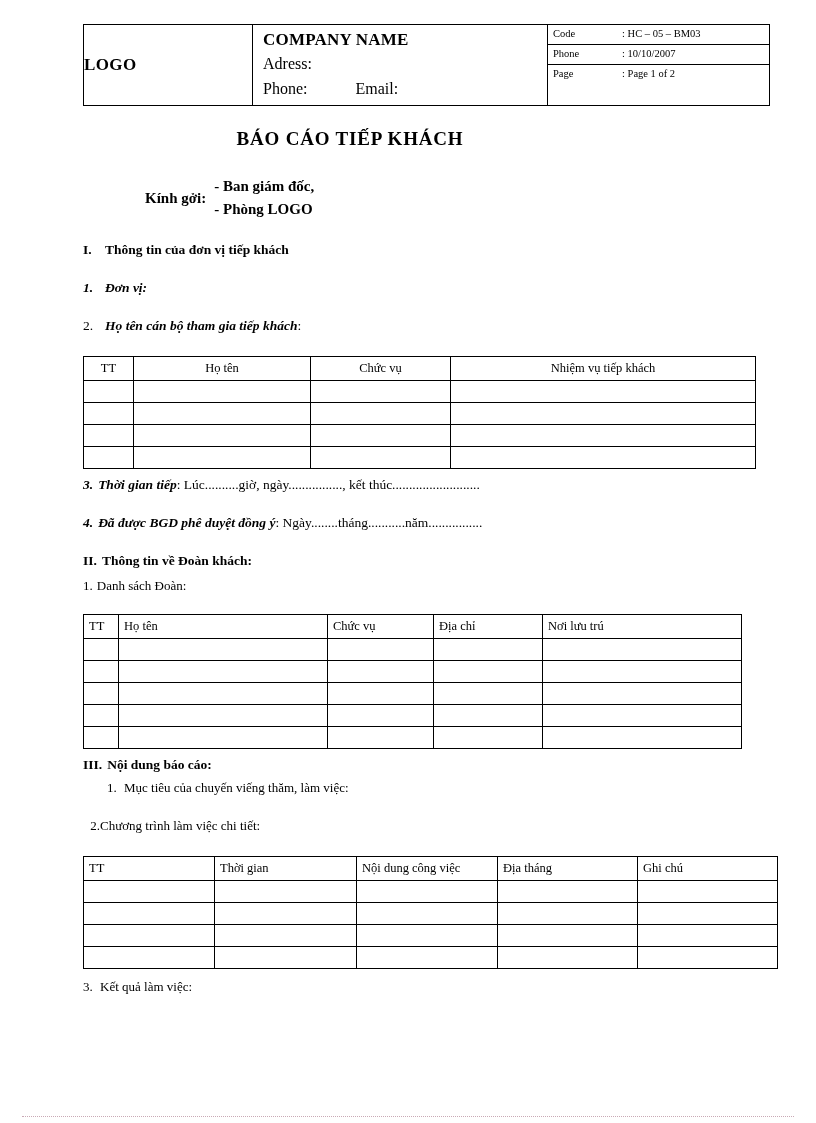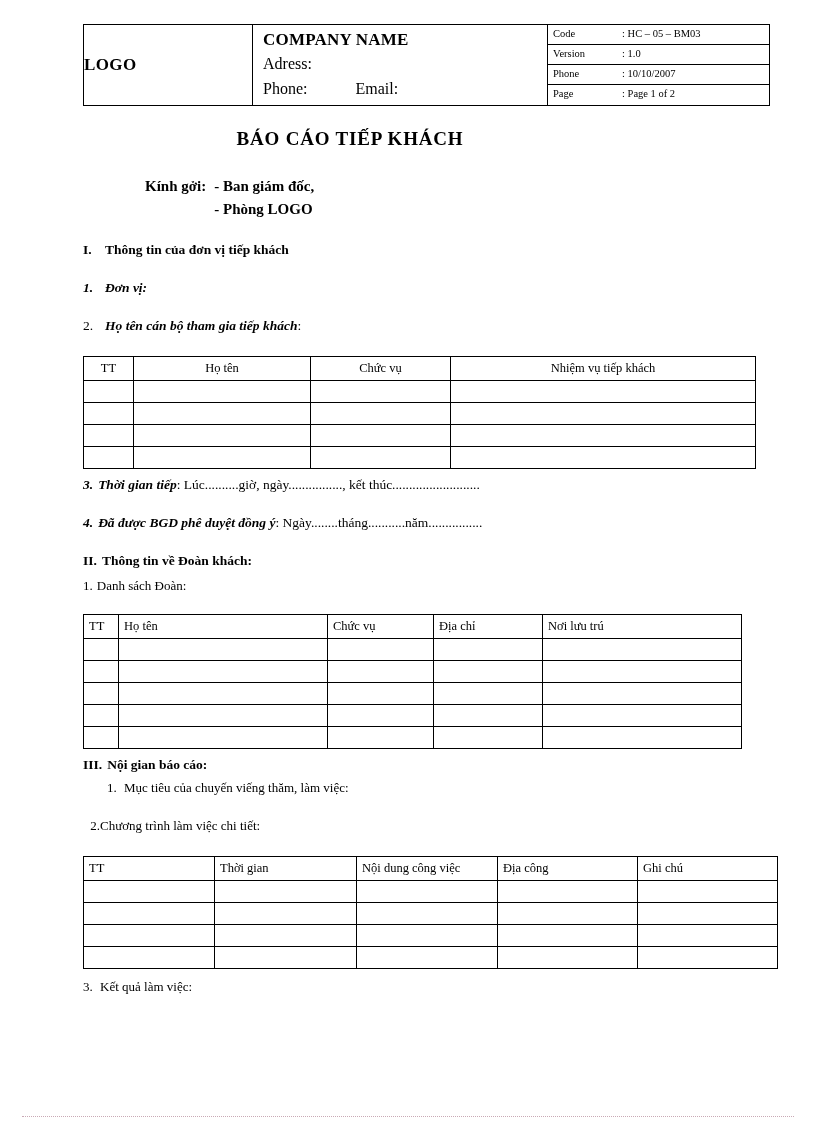--- a/index.html
+++ b/index.html
@@ -102,21 +102,21 @@
 
   
   .addressee {
     position: absolute;
     left: 145px;
     top: 175px;
     font-weight: bold;
     font-size: 15px;
     line-height: 1.5;
   }
-  .addressee .lbl { display: inline-block; }
+  .addressee .lbl { display: inline-block; margin-top: 12px; }
   .addressee .recipients {
     display: inline-block;
     vertical-align: top;
     padding-left: 8px;
   }
   .addressee .recipients div { white-space: nowrap; }
 
   
   .txt {
     position: absolute;
@@ -226,24 +226,20 @@
         </div>
       </td>
       <td class="cell-meta">
         <table class="meta-table">
           <tbody>
                 <tr>
             <td class="meta-key">Code</td>
             <td class="meta-val">: HC – 05 – BM03</td>
           </tr>
           <tr>
-            <td class="meta-key">Version</td>
-            <td class="meta-val">: 1.0</td>
-          </tr>
-          <tr>
             <td class="meta-key">Phone</td>
             <td class="meta-val">: 10/10/2007</td>
           </tr>
           <tr>
             <td class="meta-key">Page</td>
             <td class="meta-val">: Page 1 of 2</td>
           </tr>
         </tbody>
             </table>
       </td>
@@ -378,21 +374,21 @@
         <td></td>
         <td></td>
         <td></td>
         <td></td>
         <td></td>
       </tr>
     </tbody>
   </table>
 
   <div class="txt sec-head pos-III">
-    <span>III.</span><span style="margin-left:5px">Nội gian báo cáo:</span>
+    <span>III.</span><span style="margin-left:5px">Nội dung báo cáo:</span>
   </div>
 
   <div class="txt pos-III1">
     <span class="num-col-narrow">1.</span><span>Mục tiêu của chuyến viếng thăm, làm việc:</span>
   </div>
 
   <div class="txt pos-III2">
     <span class="num-col-narrow">2.</span><span>Chương trình làm việc chi tiết:</span>
   </div>
 
@@ -402,21 +398,21 @@
         <col style="width:142px">
         <col style="width:141px">
         <col style="width:140px">
         <col>
     </colgroup>
     <thead>
       <tr>
         <th>TT</th>
         <th>Thời gian</th>
         <th>Nội dung công việc</th>
-        <th>Địa công</th>
+        <th>Địa tháng</th>
         <th>Ghi chú</th>
       </tr>
     </thead>
     <tbody>
       <tr>
         <td></td>
         <td></td>
         <td></td>
         <td></td>
         <td></td>

